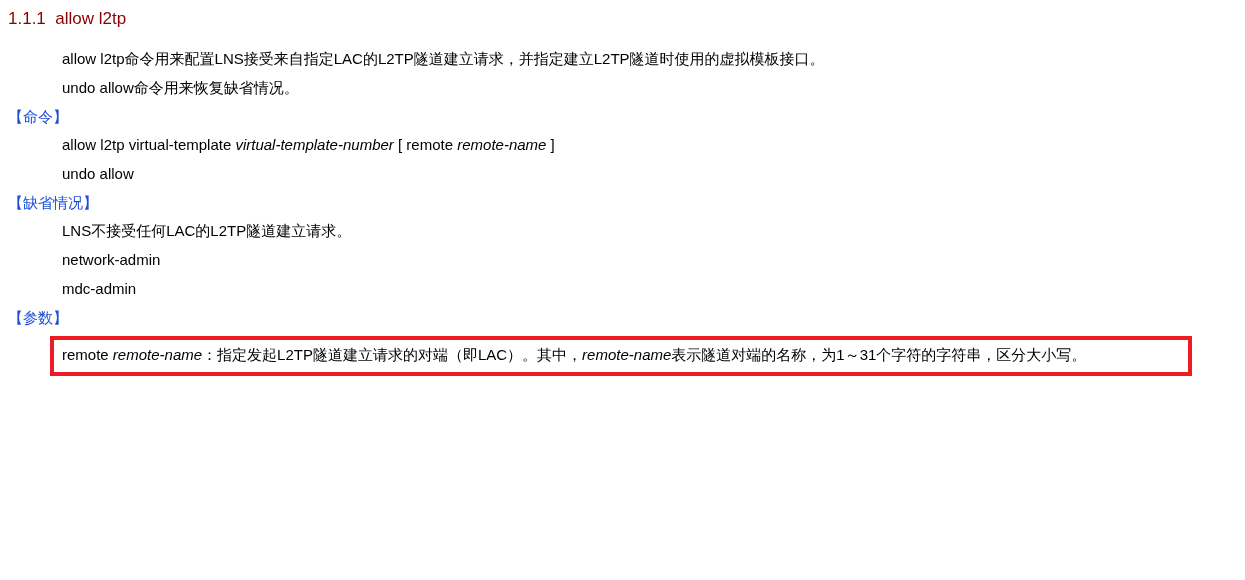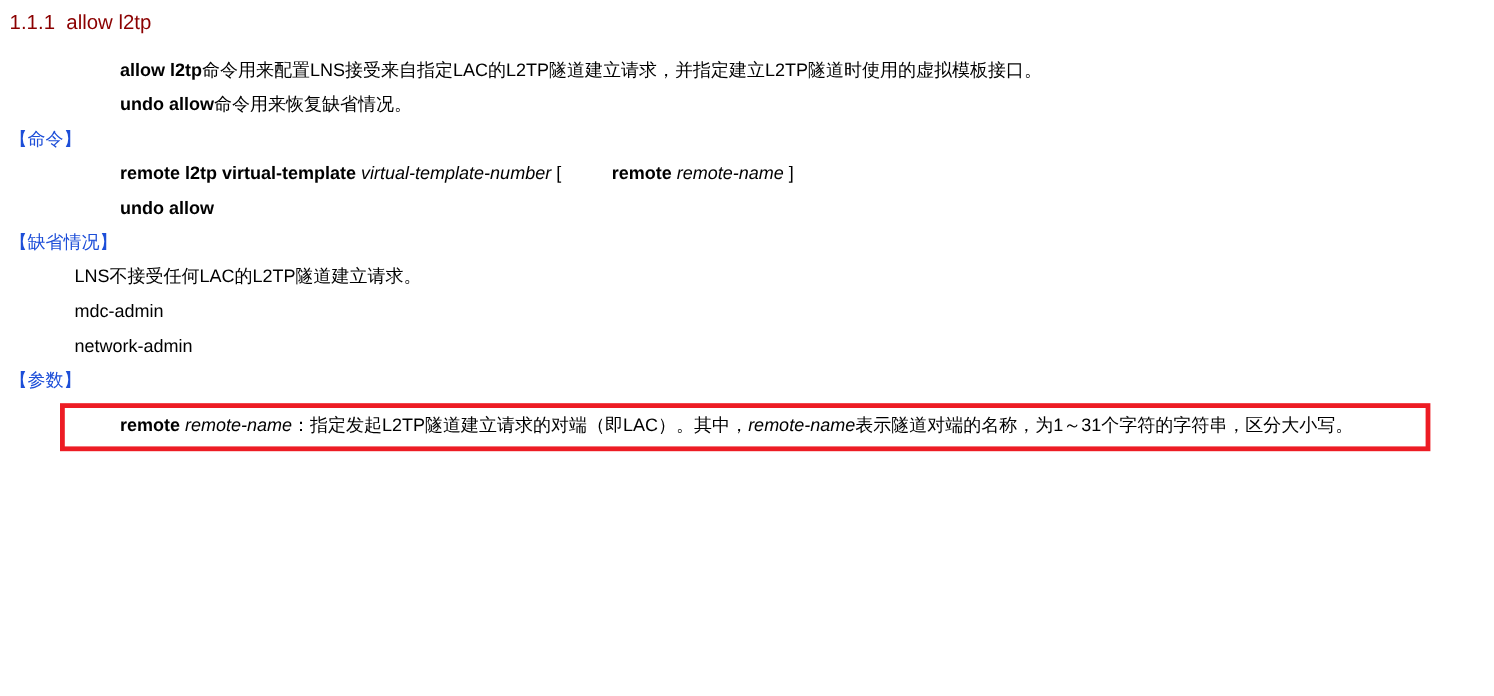--- a/index.html
+++ b/index.html
@@ -31,21 +31,21 @@
     font-size: 15px;
     line-height: 26px;
     margin: 0 0 2px 0;
   }
   .body {
     font-size: 15px;
     line-height: 26px;
     margin: 0 0 3px 54px;
     max-width: 1125px;
   }
-  .body b { font-weight: 700; margin-left: 38px; }
+  .body b { font-weight: 400; }
   .body i { }
   .highlight-box {
     box-sizing: border-box;
     margin: 5px 0 0 42px;
     width: 1142px;
     border: 4px solid #ed1c24;
     padding: 2px 10px 4px 8px;
   }
   .highlight-box .body {
     margin: 0;
@@ -58,34 +58,34 @@
 <div class="doc">
 
   <h1 class="title">1.1.1  allow l2tp</h1>
 
   <p class="body"><b>allow l2tp</b><span>命令用来配置LNS接受来自指定LAC的L2TP隧道建立请求，并指定建立L2TP隧道时使用的虚拟模板接口。</span></p>
 
   <p class="body"><b>undo allow</b><span>命令用来恢复缺省情况。</span></p>
 
   <div class="section-label">【命令】</div>
 
-  <p class="body"><b>remote l2tp virtual-template </b><i>virtual-template-number</i><span> [ </span><b>remote </b><i>remote-name</i><span> ]</span></p>
+  <p class="body"><b>allow l2tp virtual-template </b><i>virtual-template-number</i><span> [ </span><b>remote </b><i>remote-name</i><span> ]</span></p>
 
   <p class="body"><b>undo allow</b></p>
 
   <div class="section-label">【缺省情况】</div>
 
   <p class="body">LNS不接受任何LAC的L2TP隧道建立请求。</p>
 
 
 
 
+  <p class="body">network-admin</p>
+
   <p class="body">mdc-admin</p>
-
-  <p class="body">network-admin</p>
 
   <div class="section-label">【参数】</div>
 
 
   <div class="highlight-box">
     <p class="body"><b>remote </b><i>remote-name</i><span>：指定发起L2TP隧道建立请求的对端（即LAC）。其中，</span><i>remote-name</i><span>表示隧道对端的名称，为1～31个字符的字符串，区分大小写。</span></p>
   </div>
 
 </div>
 

